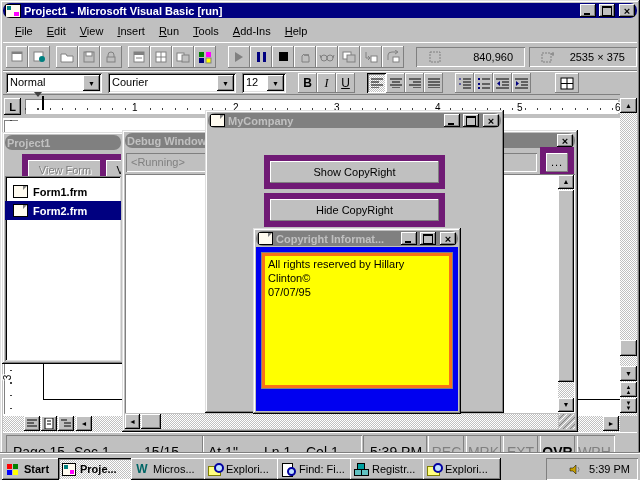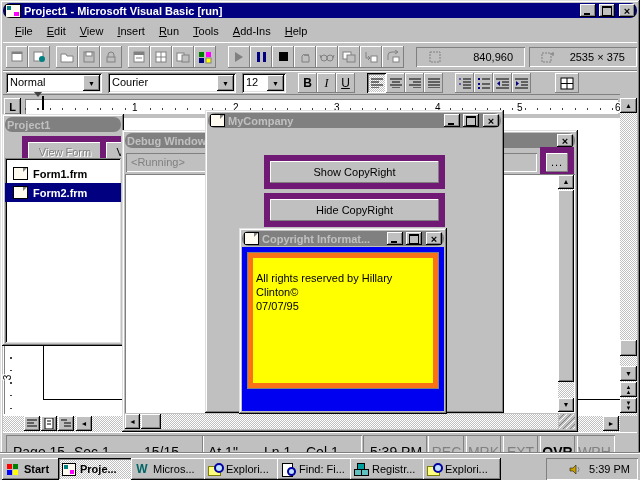--- a/index.html
+++ b/index.html
@@ -405,21 +405,21 @@
             <line x1="0" y1="1" x2="6" y2="1"></line>
             <line x1="3" y1="4" x2="10" y2="4"></line>
             <line x1="3" y1="7" x2="10" y2="7"></line>
           </g>
         </svg>
       </span>
     <span class="abs sbtn" style="left:73px;top:0;width:16px;height:15px;">◄</span>
     <span class="abs sbtn" style="right:1px;top:0;width:16px;height:15px;">►</span>
   </div>
 
-  <div class="win" style="left:2px;top:114px;width:116px;height:226px;z-index:10;">
+  <div class="win" style="left:2px;top:132px;width:116px;height:226px;z-index:10;">
     <div class="tbar inactive">
       <span class="ttext">Project1</span>
     </div>
     <div style="position:relative;height:26px;overflow:hidden;">
       <span class="abs push" style="left:17px;top:4px;width:74px;height:19px;color:#808080;text-shadow:1px 1px 0 #fff;">View Form</span>
       <span class="abs push" style="left:95px;top:4px;width:74px;height:19px;">View Code</span>
     </div>
     <div class="field" style="position:absolute;left:3px;right:3px;top:44px;bottom:3px;background:#fff;padding-top:6px;">
       <div style="display:flex;align-items:center;gap:5px;height:19px;padding-left:8px;">
         <span class="formicon"></span>
@@ -468,36 +468,36 @@
           <span class="maxb"></span>
         </span>
       <span class="cap" style="margin-left:1px;">
           <span class="clsb">×</span>
         </span>
     </div>
     <span class="abs push" style="left:59px;top:45px;width:169px;height:22px;">Show CopyRight</span>
     <span class="abs push" style="left:59px;top:83px;width:169px;height:22px;">Hide CopyRight</span>
   </div>
 
-  <div class="win" style="left:239px;top:228px;width:202px;height:180px;z-index:30;">
+  <div class="win" style="left:253px;top:228px;width:202px;height:180px;z-index:30;">
     <div class="tbar inactive">
       <span class="formicon"></span>
       <span class="ttext">Copyright Informat...</span>
       <span class="cap">
           <span class="minb"></span>
         </span>
       <span class="cap">
           <span class="maxb"></span>
         </span>
       <span class="cap" style="margin-left:1px;">
           <span class="clsb">×</span>
         </span>
     </div>
     <div style="position:absolute;left:3px;right:3px;top:19px;bottom:3px;background:#0000f0;">
-      <div style="position:absolute;left:6px;right:6px;top:6px;bottom:23px;background:#ffff00;border:5px solid #f97316;outline:1px solid #808080;padding:13px 3px;line-height:14px;color:#000;">
+      <div style="position:absolute;left:6px;right:6px;top:6px;bottom:23px;background:#ffff00;border:3px solid #f97316;outline:1px solid #808080;padding:1px 3px;line-height:14px;color:#000;">
         <div>All rights reserved by Hillary</div>
         <div>Clinton©</div>
         <div>07/07/95</div>
       </div>
     </div>
   </div>
 
   <div class="abs" style="left:3px;top:432px;right:3px;height:21px;border-top:1px solid #fff;">
     <span class="stat" style="left:3px;top:2px;width:190px;">
       <span class="abs" style="left:7px;">Page 15</span>

